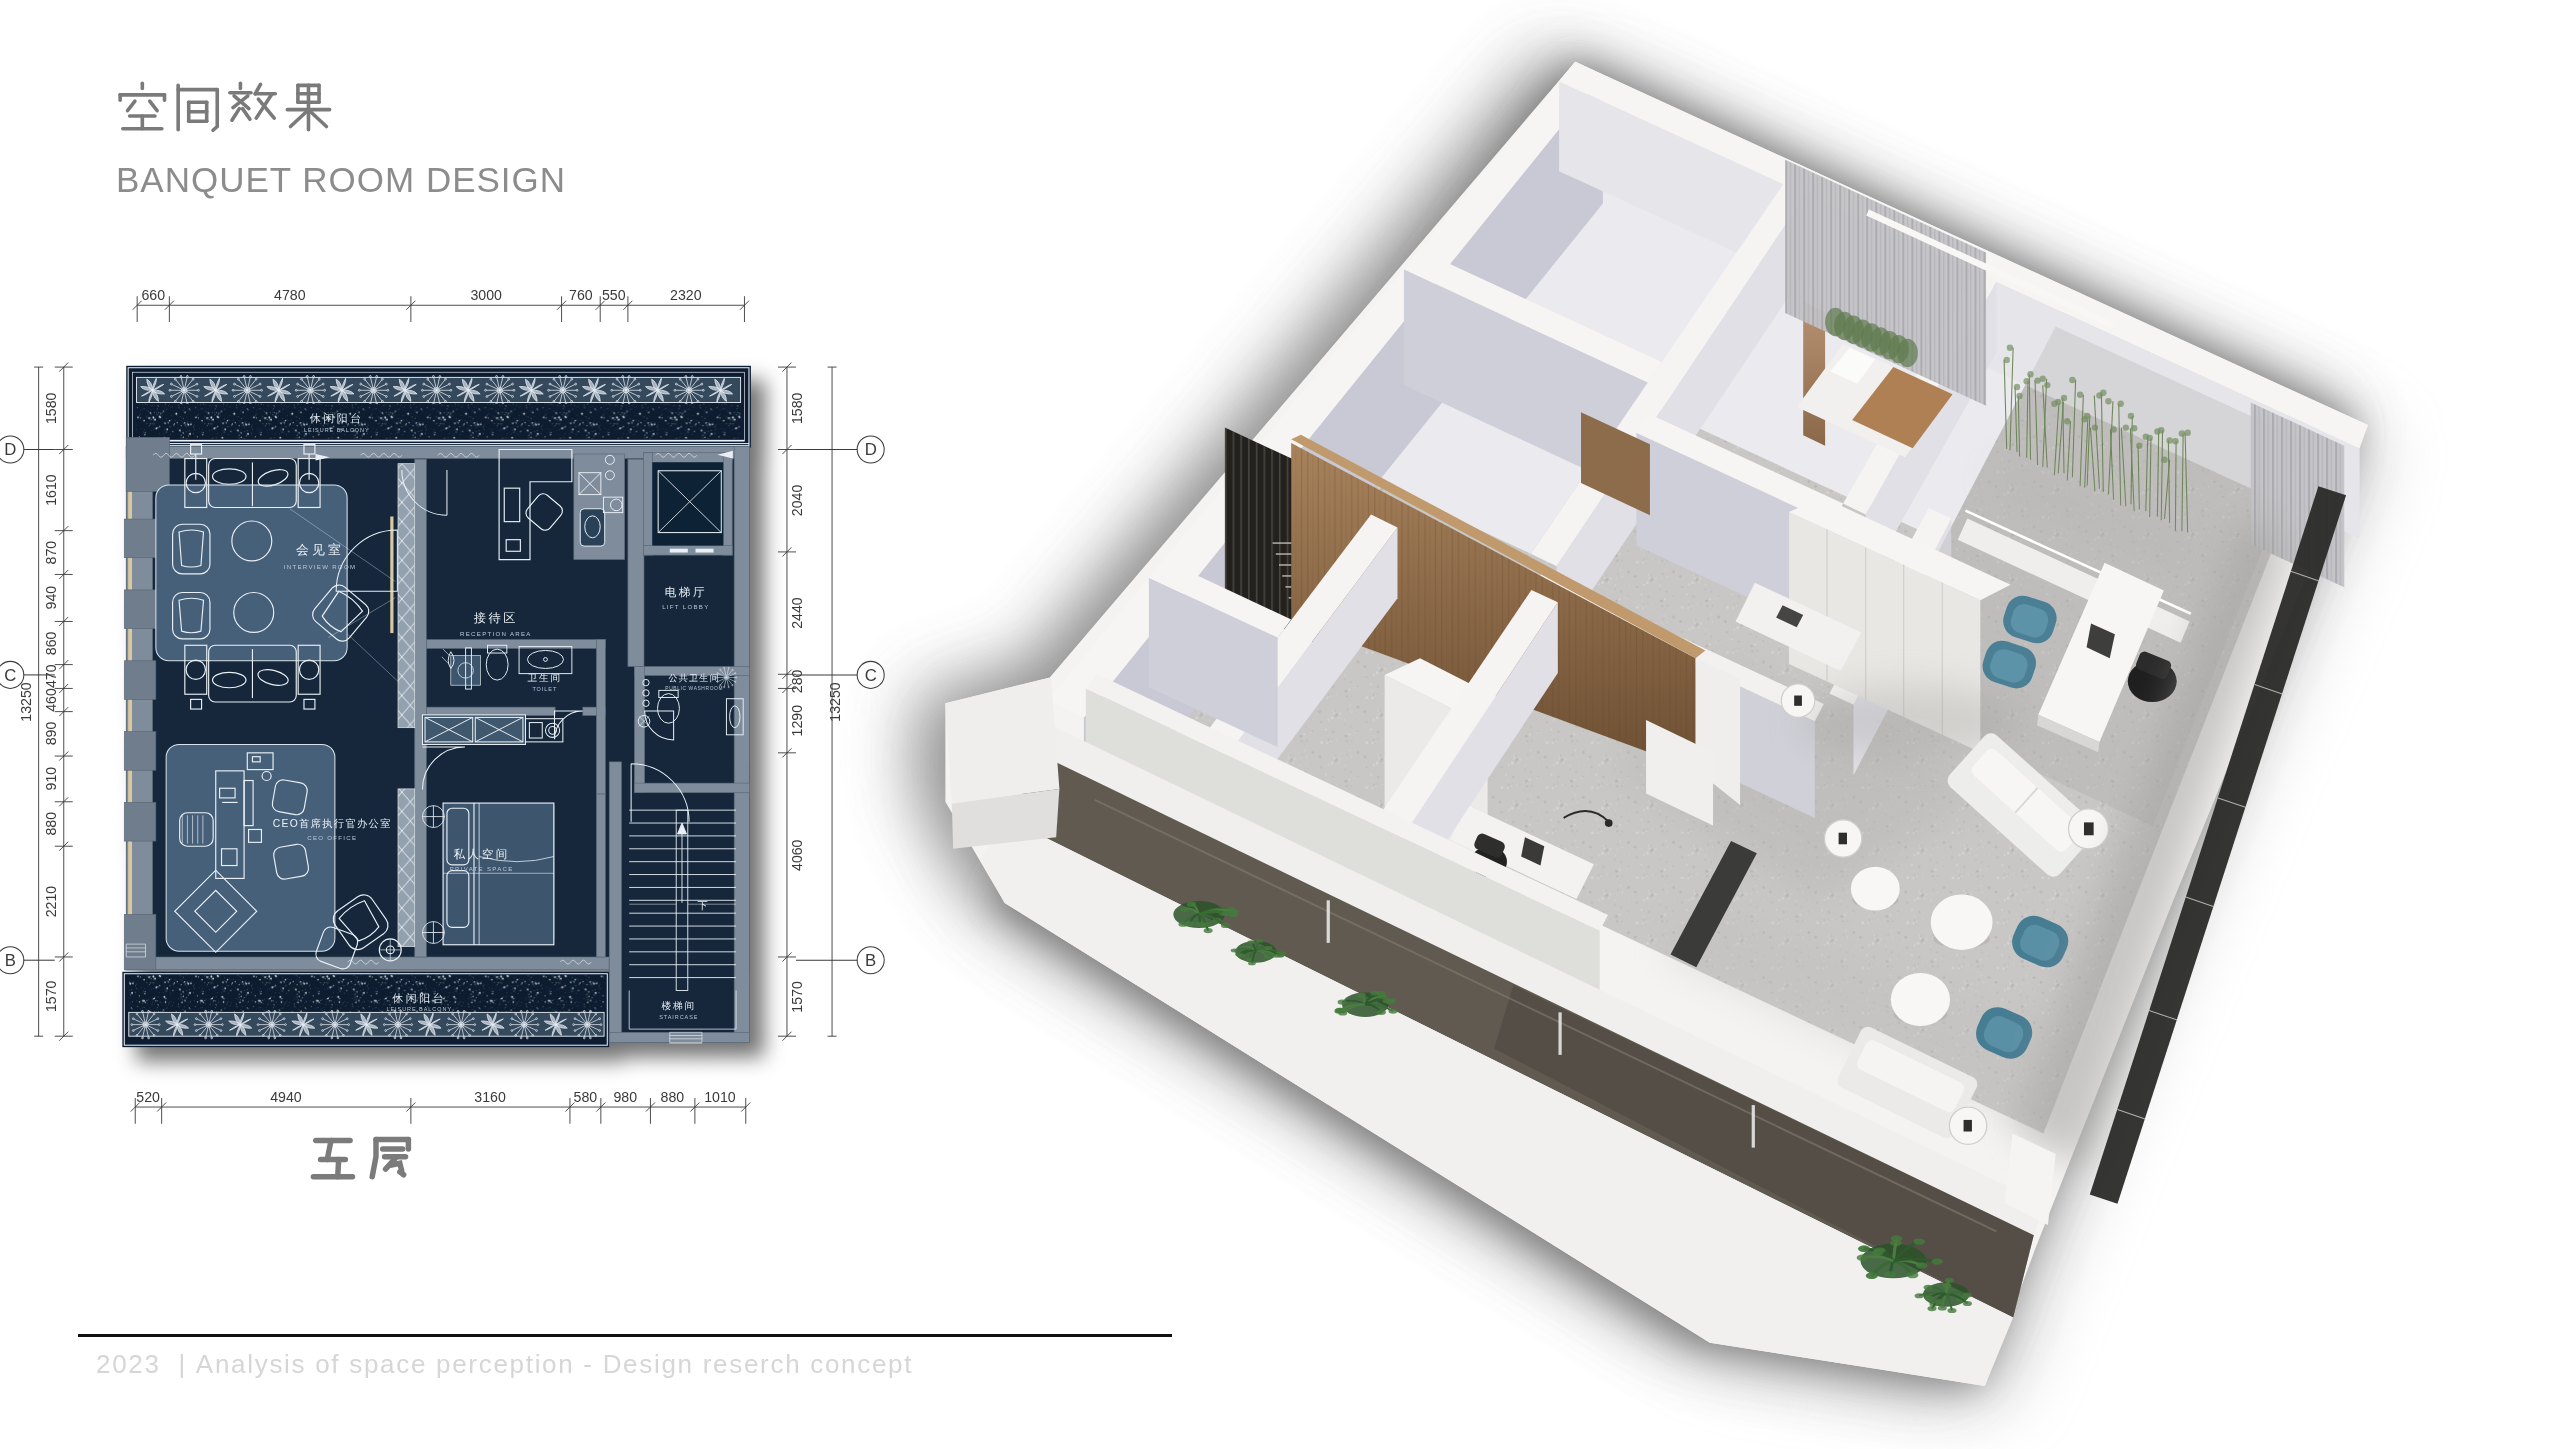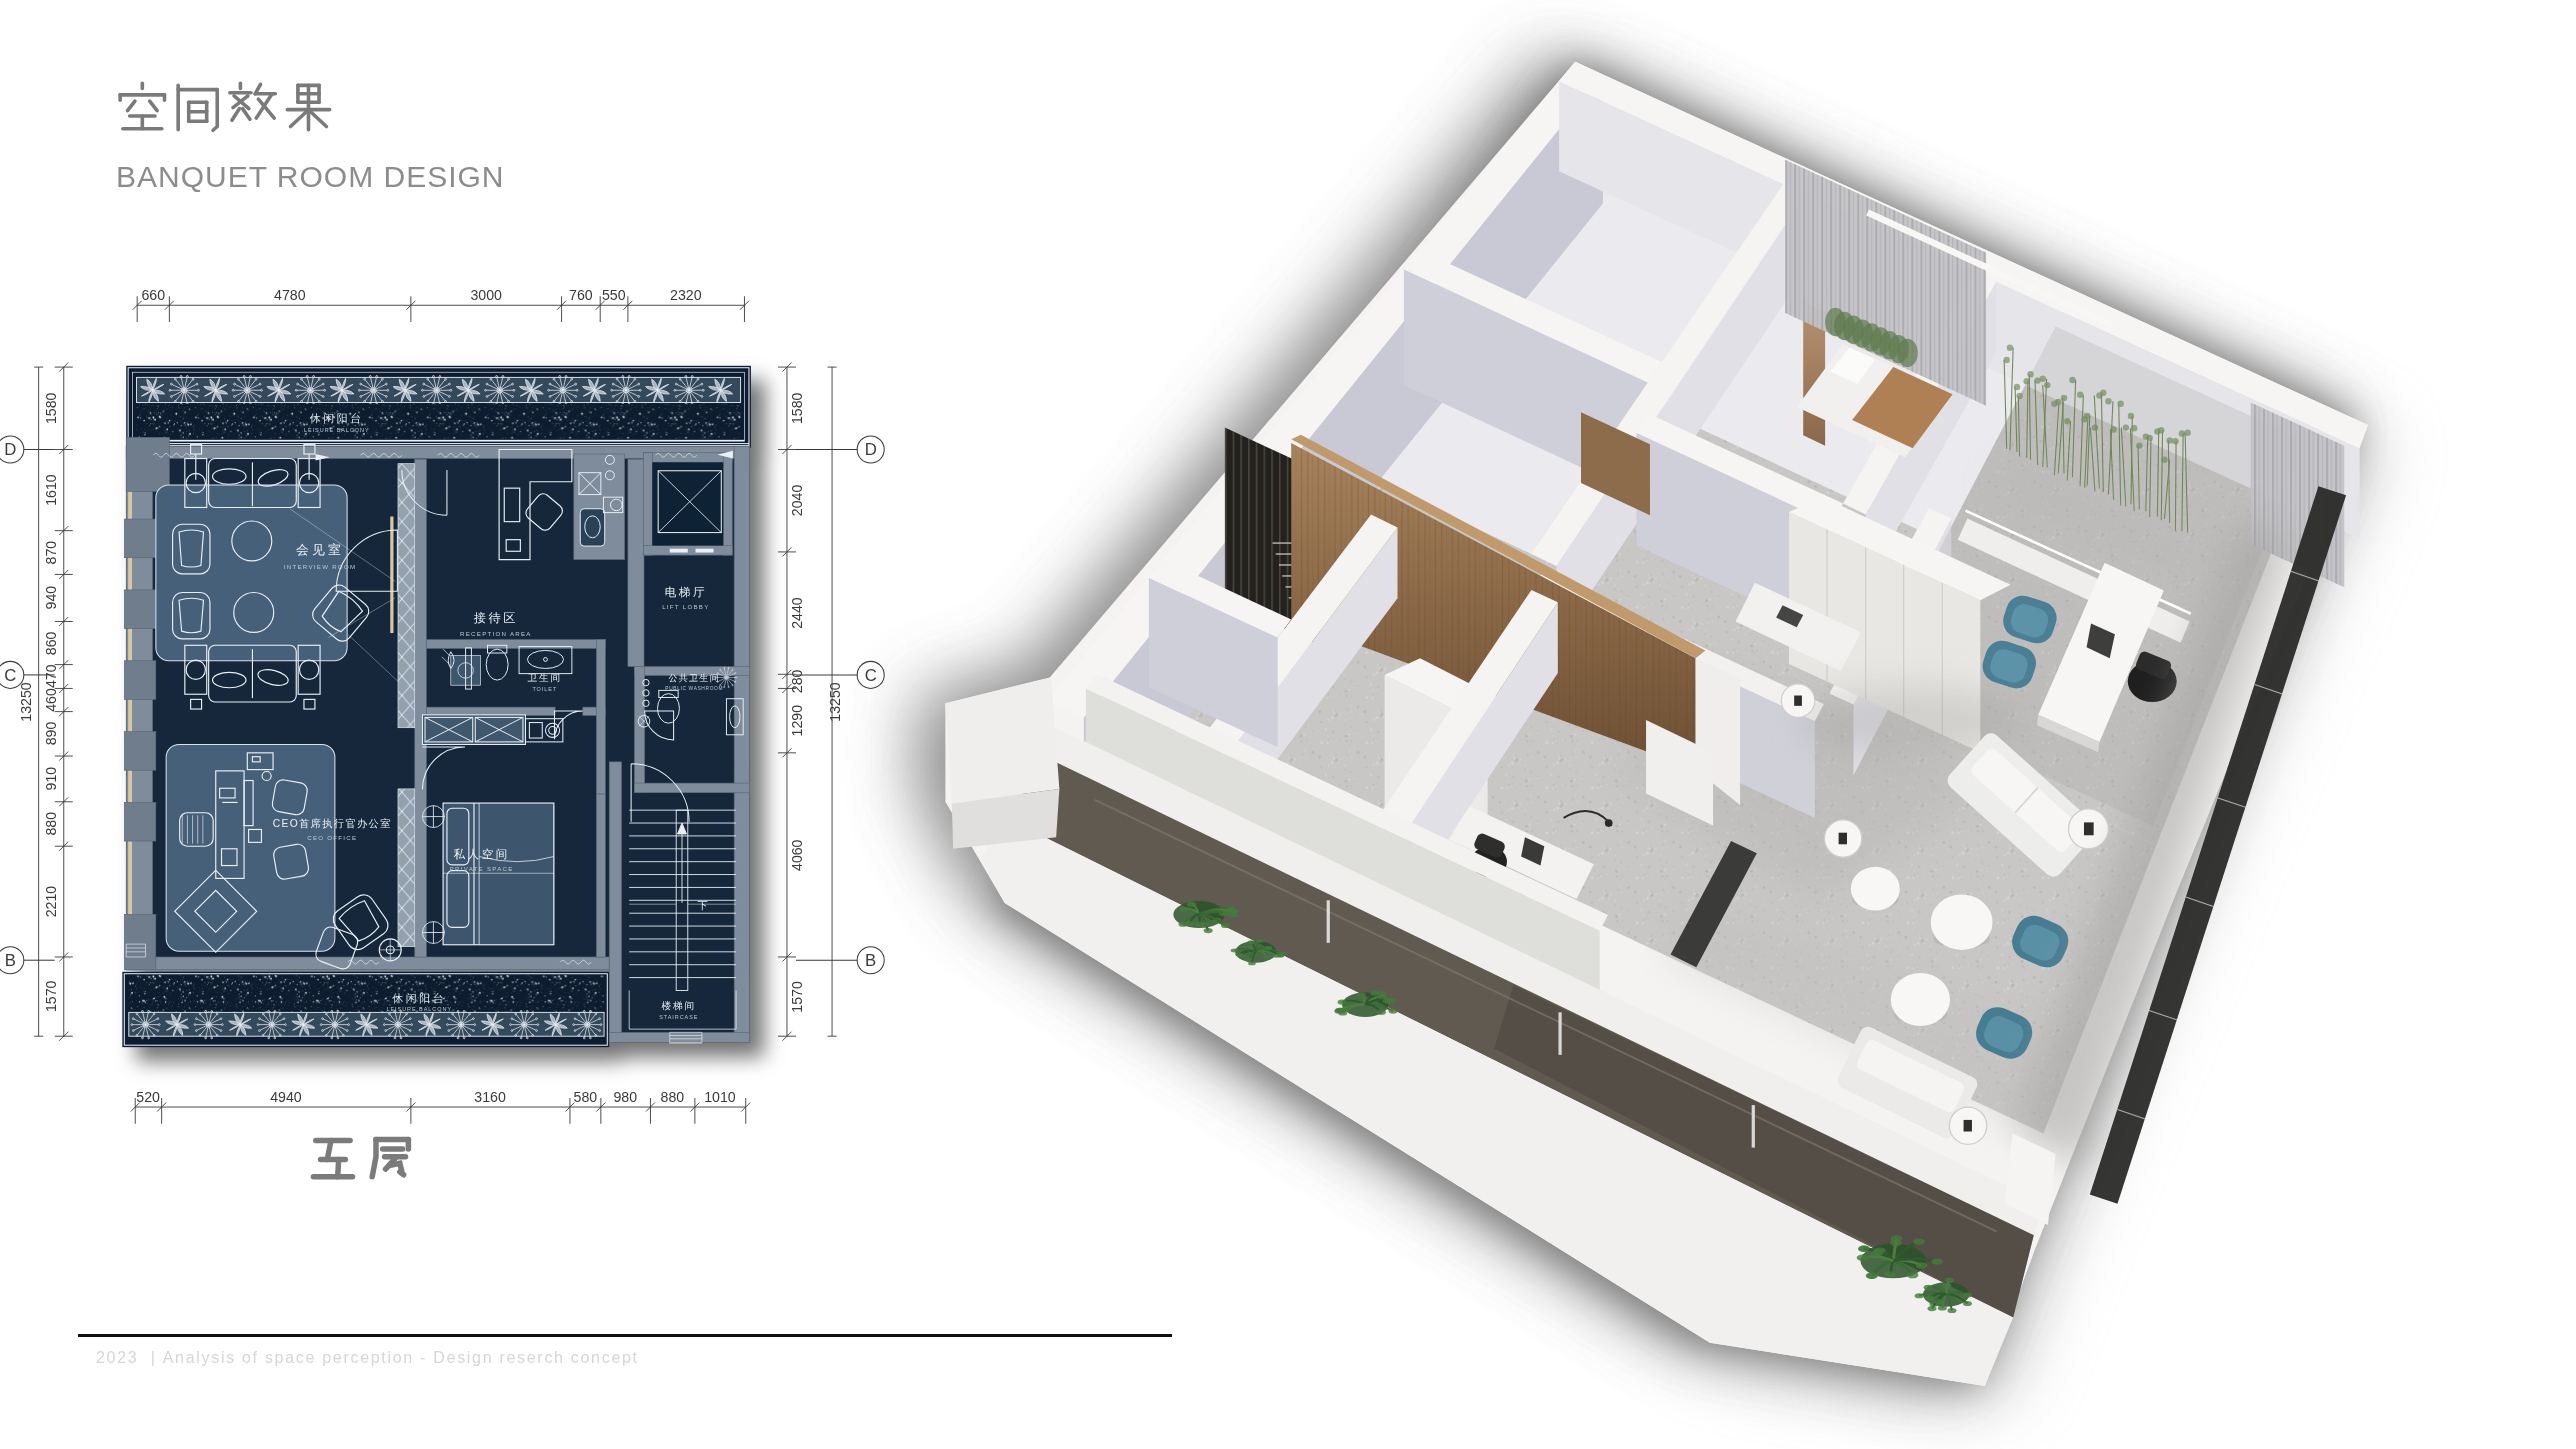--- a/index.html
+++ b/index.html
@@ -1,24 +1,24 @@
 <!DOCTYPE html>
 <html style="font-size:10.3px"><head><meta charset="utf-8">
 <style>
 html,body{margin:0;padding:0;width:2576px;height:1449px;background:#ffffff;overflow:hidden;}
 *{font-family:"Liberation Sans", sans-serif;}
 .abs{position:absolute;}
 </style></head>
 <body>
 
-<div class="abs" style="left:116px;top:160px;font-size:30px;color:#8c8c8c;letter-spacing:1px;">BANQUET ROOM DESIGN</div>
+<div class="abs" style="left:116px;top:160px;font-size:35px;color:#8c8c8c;letter-spacing:1px;">BANQUET ROOM DESIGN</div>
 
 <div class="abs" style="left:78px;top:1334px;width:1094px;height:3.2px;background:#111;"></div>
 
-<div class="abs" style="left:96px;top:1349px;font-size:16px;color:#d6d6d6;letter-spacing:1.7px;">2023&nbsp;&nbsp;|&nbsp;Analysis&nbsp;of&nbsp;space&nbsp;perception&nbsp;-&nbsp;Design&nbsp;reserch&nbsp;concept</div>
+<div class="abs" style="left:96px;top:1349px;font-size:26px;color:#d6d6d6;letter-spacing:1.7px;">2023&nbsp;&nbsp;|&nbsp;Analysis&nbsp;of&nbsp;space&nbsp;perception&nbsp;-&nbsp;Design&nbsp;reserch&nbsp;concept</div>
 
 <svg class="abs" style="left:0;top:0" width="2576" height="1449" viewBox="0 0 4000 2250">
 
 <g transform="translate(180,126) scale(0.820)" stroke="#7a7a7a" stroke-width="6.8" fill="none" stroke-linecap="round">
       <path d="M50,4 L50,14"></path>
       <path d="M8,26 H92"></path>
       <path d="M8,26 V36"></path>
       <path d="M92,26 V36"></path>
       <path d="M36,38 L22,56"></path>
       <path d="M64,38 L78,56"></path>

